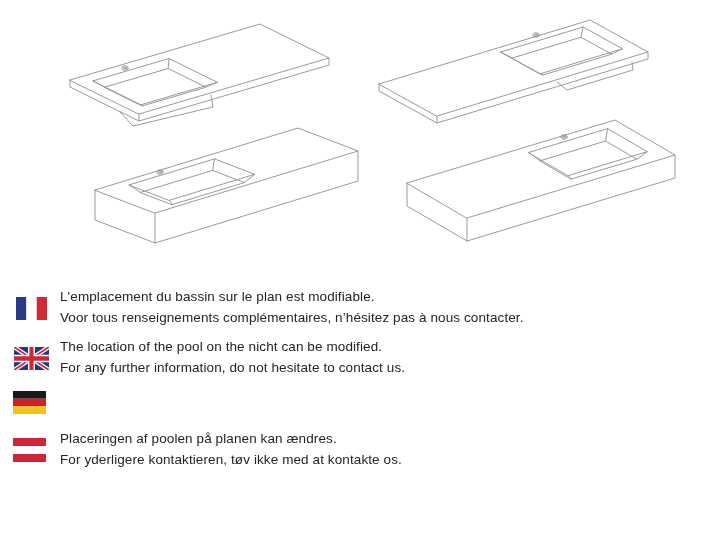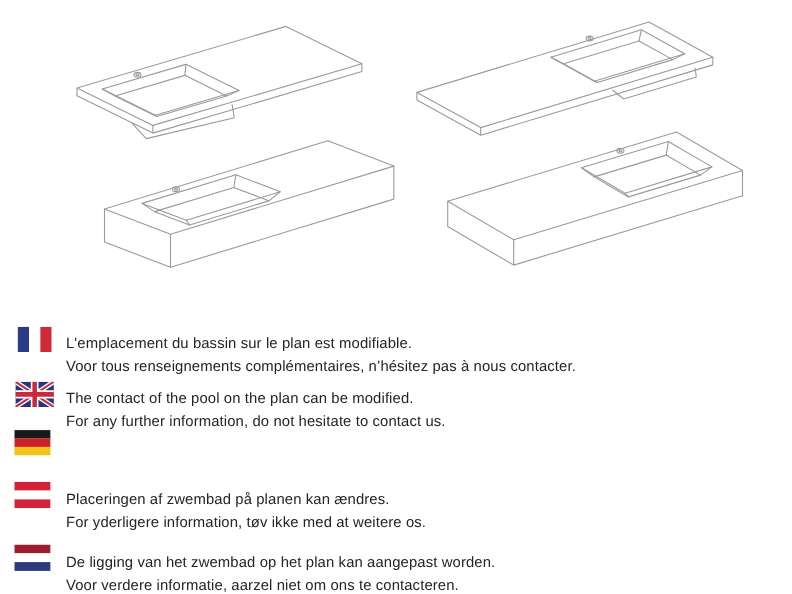--- a/index.html
+++ b/index.html
@@ -4,21 +4,21 @@
 <style>
   html,body{margin:0;padding:0;}
   body{
     width:720px;height:540px;background:#ffffff;position:relative;overflow:hidden;
     font-family:"Liberation Sans","DejaVu Sans",sans-serif;
   }
   .stage{position:absolute;left:0;top:0;width:720px;height:540px;}
   .diagram{position:absolute;}
   .notice{position:absolute;left:0;width:720px;height:46px;}
   .flag{position:absolute;display:block;}
-  .notice-lines{position:absolute;left:60px;top:0;margin-top:15px;}
+  .notice-lines{position:absolute;left:60px;top:0;}
   .notice-line{
     font-size:13.5px;line-height:20.5px;color:#242424;white-space:nowrap;
     letter-spacing:0.1px;
   }
 </style>
 </head>
 <body>
 
 <div class="stage">
 
@@ -86,50 +86,39 @@
 
   <div class="notice" style="top:337px">
     <svg class="flag" style="left:14px;top:10px" width="35" height="23" viewBox="0 0 60 36" preserveAspectRatio="none">
       <rect width="60" height="36" fill="#26357f"></rect>
       <path fill="none" stroke-width="7" d="M0,0 L60,36 M60,0 L0,36" stroke="#ffffff"></path>
       <path fill="none" stroke-width="3" d="M0,0 L60,36 M60,0 L0,36" stroke="#c62a3c"></path>
       <path fill="none" stroke-width="12" d="M30,0 L30,36 M0,18 L60,18" stroke="#ffffff"></path>
       <path fill="none" stroke-width="7" d="M30,0 L30,36 M0,18 L60,18" stroke="#c62a3c"></path>
     </svg>
     <div class="notice-lines">
-      <div class="notice-line">The contact of the pool on the plan can be modified.</div>
+      <div class="notice-line">The location of the pool on the nicht can be modified.</div>
       <div class="notice-line">For any further information, do not hesitate to contact us.</div>
     </div>
   </div>
 
   <div class="notice" style="top:383px">
     <svg class="flag" style="left:13px;top:8px" width="33" height="23" viewBox="0 0 33 23">
       <rect x="0" y="0" width="33" height="7.7" fill="#191919"></rect>
       <rect x="0" y="7.7" width="33" height="7.6" fill="#ce2026"></rect>
       <rect x="0" y="15.3" width="33" height="7.7" fill="#f3c318"></rect>
     </svg>
   </div>
 
   <div class="notice" style="top:429px">
     <svg class="flag" style="left:13px;top:9px" width="33" height="24" viewBox="0 0 33 24">
       <rect x="0" y="0" width="33" height="8" fill="#d42239"></rect>
       <rect x="0" y="8" width="33" height="8" fill="#ffffff"></rect>
       <rect x="0" y="16" width="33" height="8" fill="#d42239"></rect>
     </svg>
     <div class="notice-lines">
-      <div class="notice-line">Placeringen af zwembad på planen kan ændres.</div>
-      <div class="notice-line">For yderligere information, tøv ikke med at weitere os.</div>
+      <div class="notice-line">Placeringen af poolen på planen kan ændres.</div>
+      <div class="notice-line">For yderligere kontaktieren, tøv ikke med at kontakte os.</div>
     </div>
   </div>
 
-  <div class="notice" style="top:486px">
-    <svg class="flag" style="left:13px;top:9px" width="33" height="24" viewBox="0 0 33 24">
-      <rect x="0" y="0" width="33" height="8" fill="#9c1c30"></rect>
-      <rect x="0" y="8" width="33" height="8" fill="#ffffff"></rect>
-      <rect x="0" y="16" width="33" height="8" fill="#2a3b7e"></rect>
-    </svg>
-    <div class="notice-lines">
-      <div class="notice-line">De ligging van het zwembad op het plan kan aangepast worden.</div>
-      <div class="notice-line">Voor verdere informatie, aarzel niet om ons te contacteren.</div>
-    </div>
-  </div>
 
 </div>
 
 </body></html>

